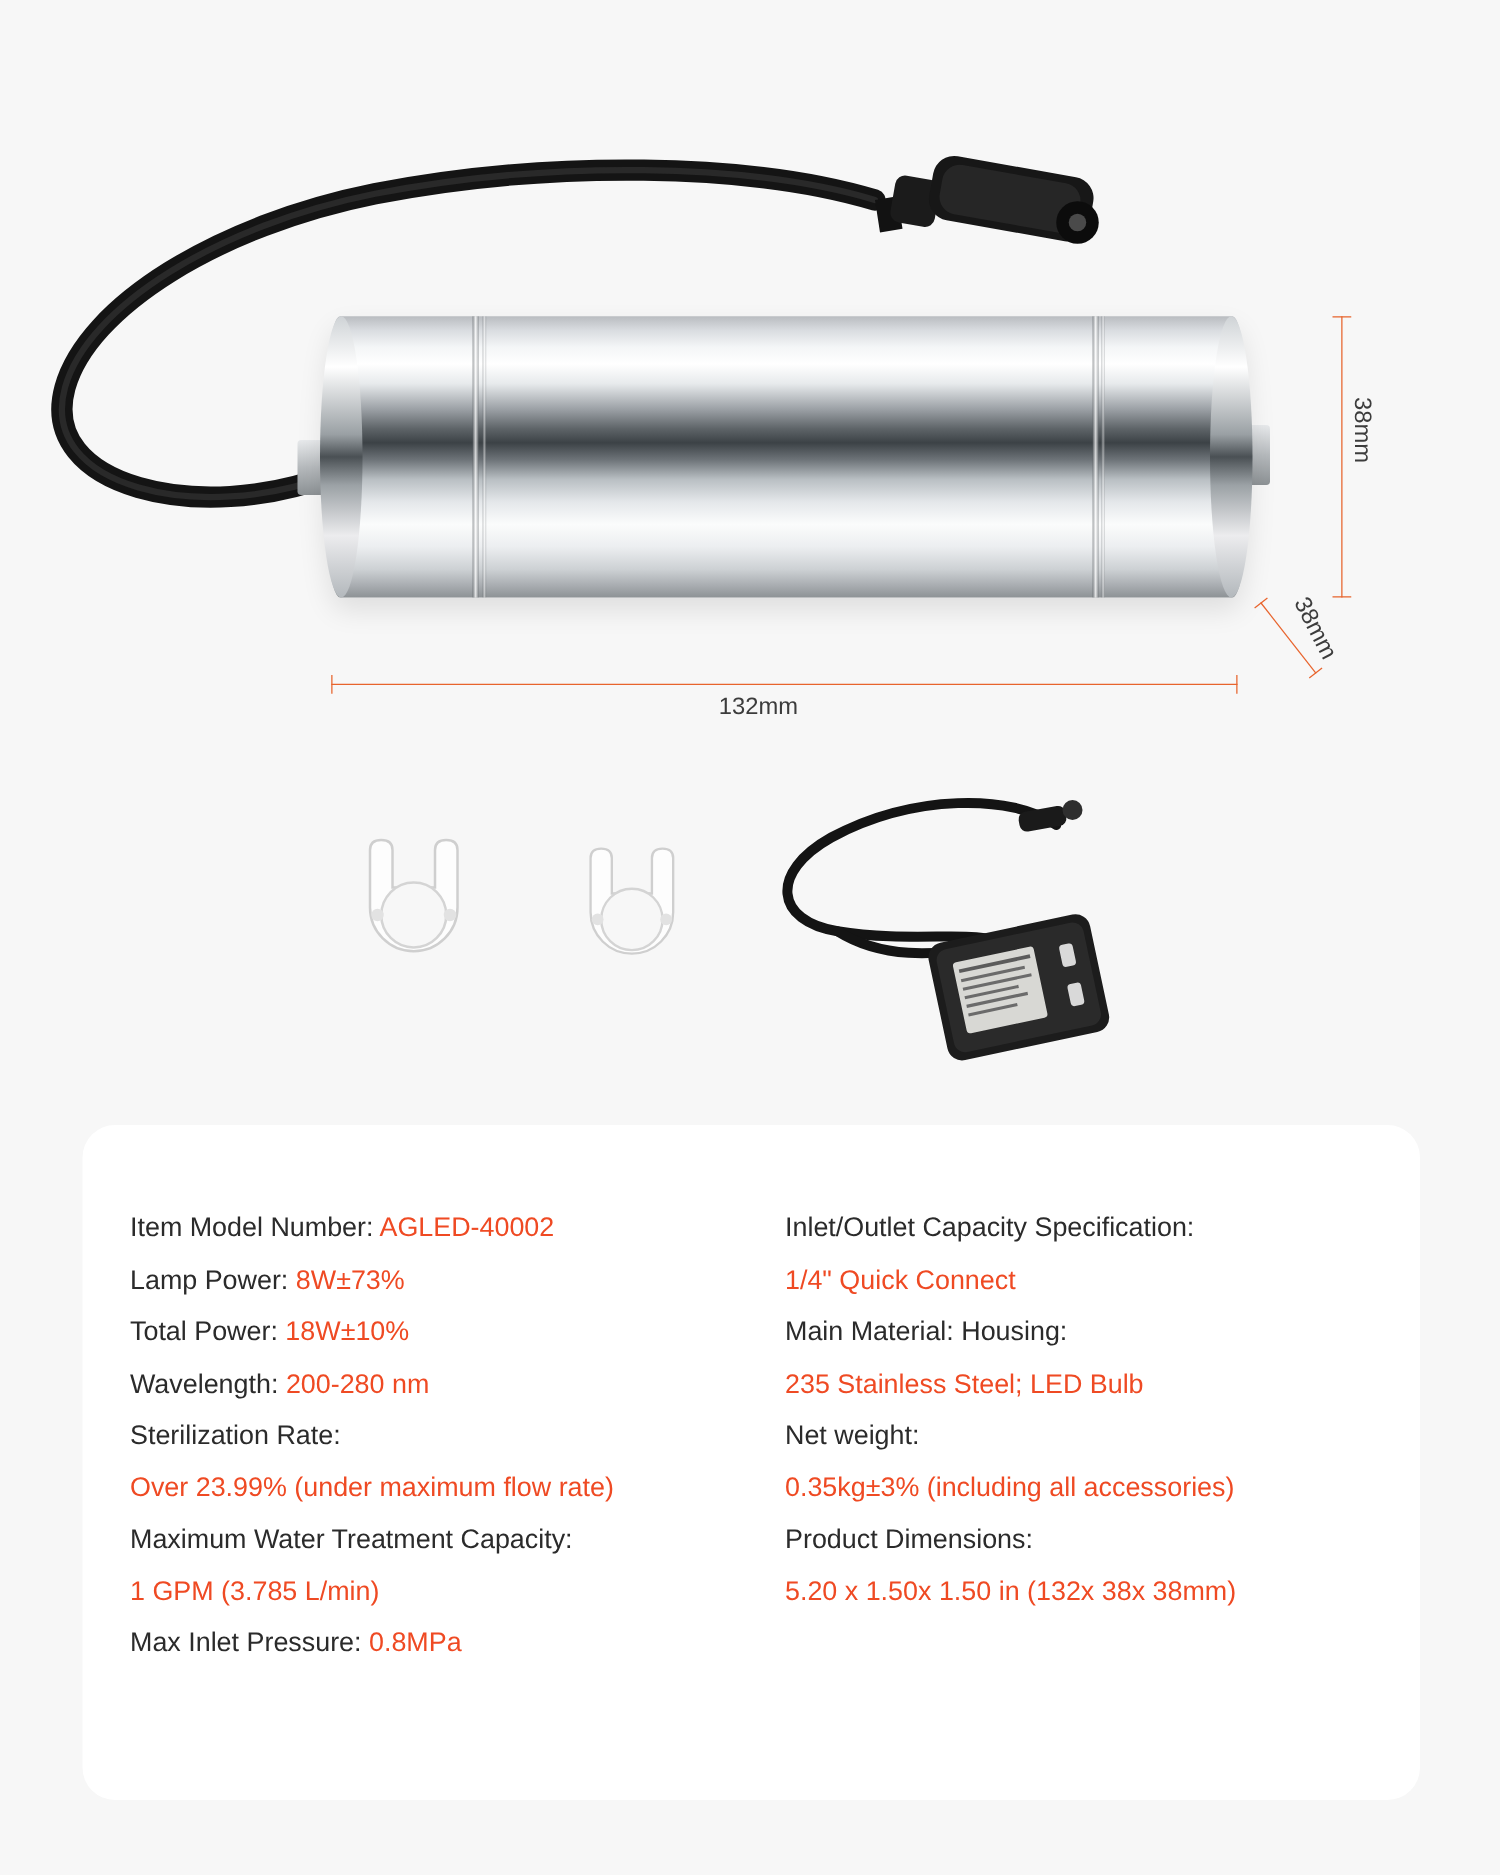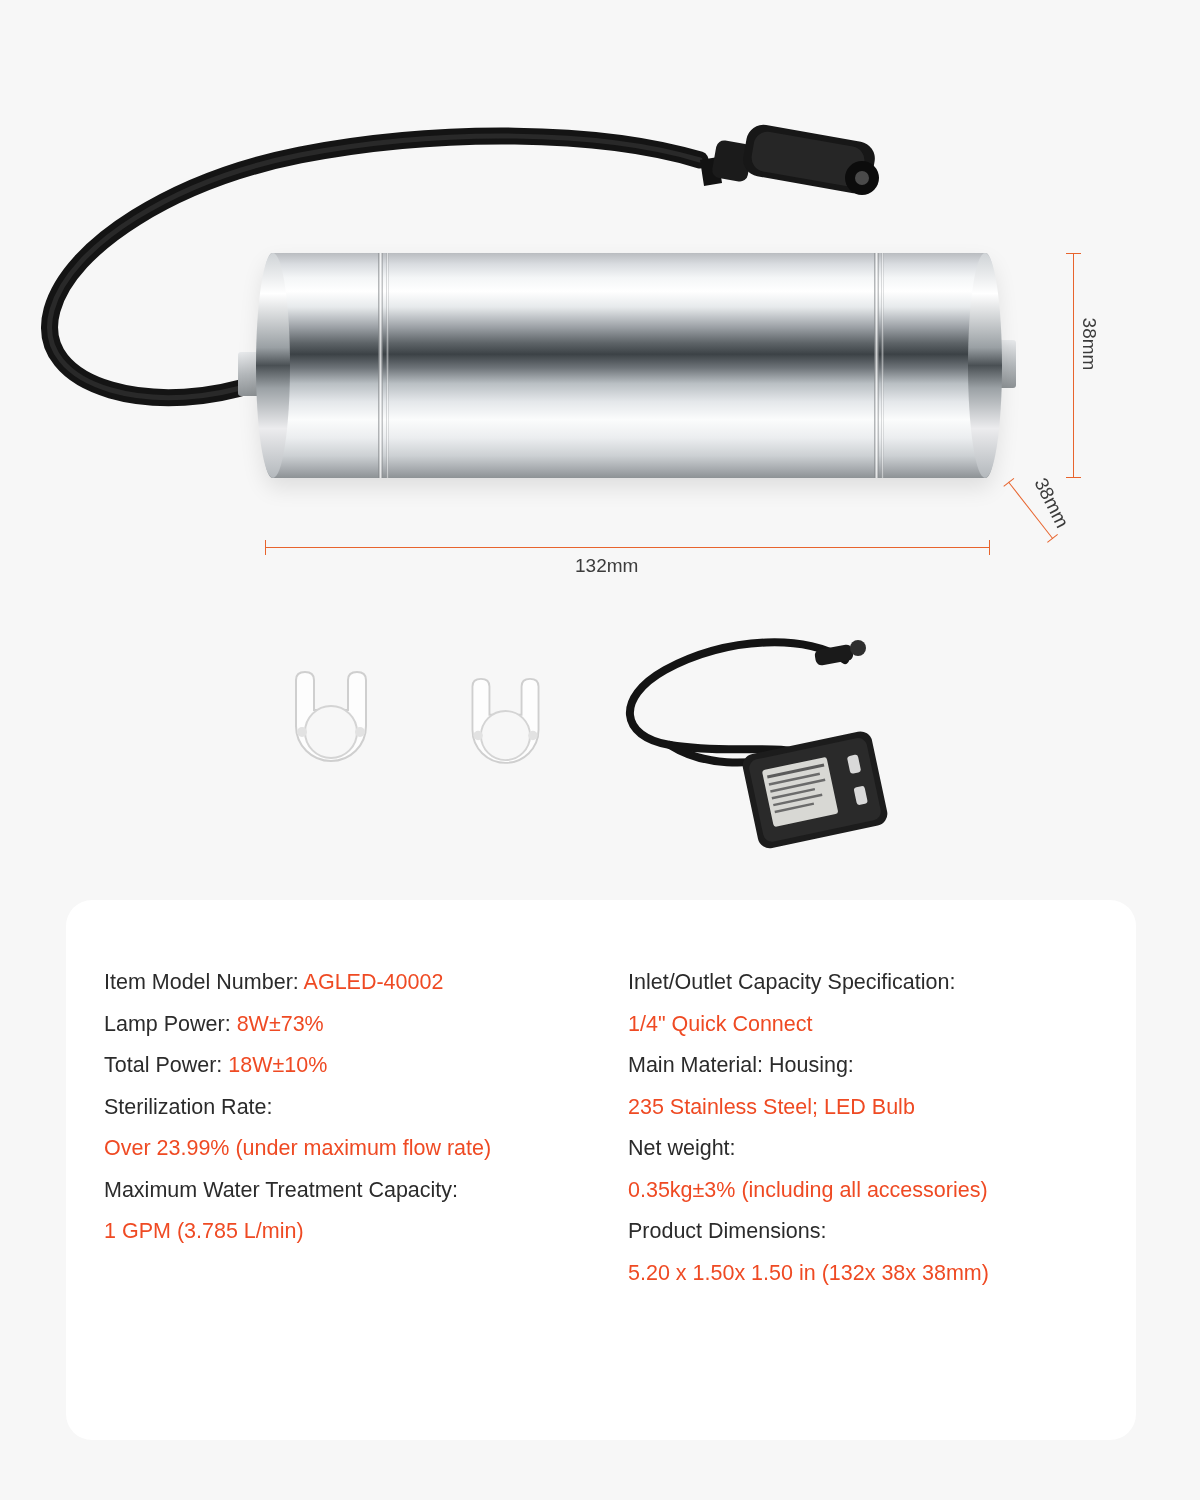--- a/index.html
+++ b/index.html
@@ -319,27 +319,35 @@
       </div>
       <div class="spec-line">
         <span>Lamp Power:</span>
         <span class="val">8W±73%</span>
       </div>
       <div class="spec-line">
         <span>Total Power:</span>
         <span class="val">18W±10%</span>
       </div>
       <div class="spec-line">
+        <span>Wavelength:</span>
+        <span class="val">200-280 nm</span>
+      </div>
+      <div class="spec-line">
         <span>Sterilization Rate:</span>
       </div>
       <div class="spec-line val-only">Over 23.99% (under maximum flow rate)</div>
       <div class="spec-line">
         <span>Maximum Water Treatment Capacity:</span>
       </div>
       <div class="spec-line val-only">1 GPM (3.785 L/min)</div>
+      <div class="spec-line">
+        <span>Max Inlet Pressure:</span>
+        <span class="val">0.8MPa</span>
+      </div>
     </div>
 
     <div class="spec-col">
       <div class="spec-line">
         <span>Inlet/Outlet Capacity Specification:</span>
       </div>
       <div class="spec-line val-only">1/4" Quick Connect</div>
       <div class="spec-line">
         <span>Main Material: Housing:</span>
       </div>

